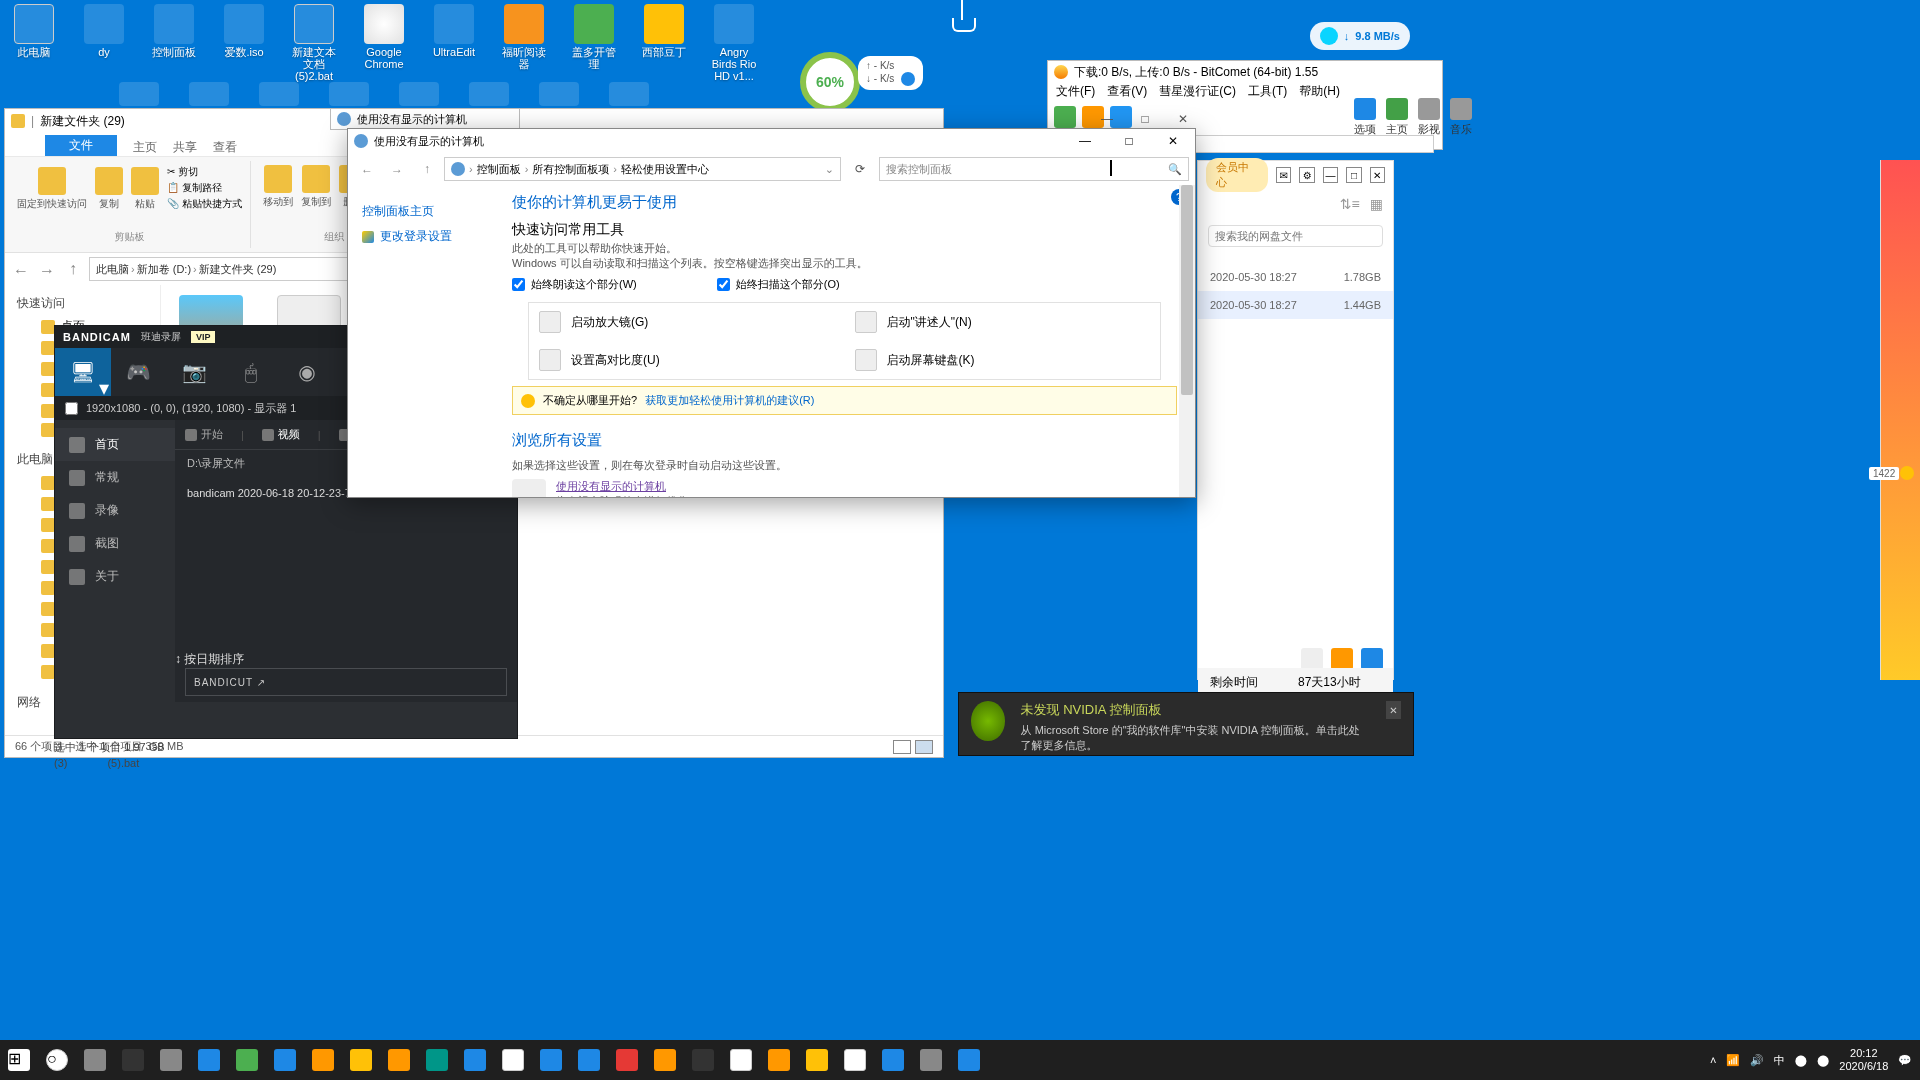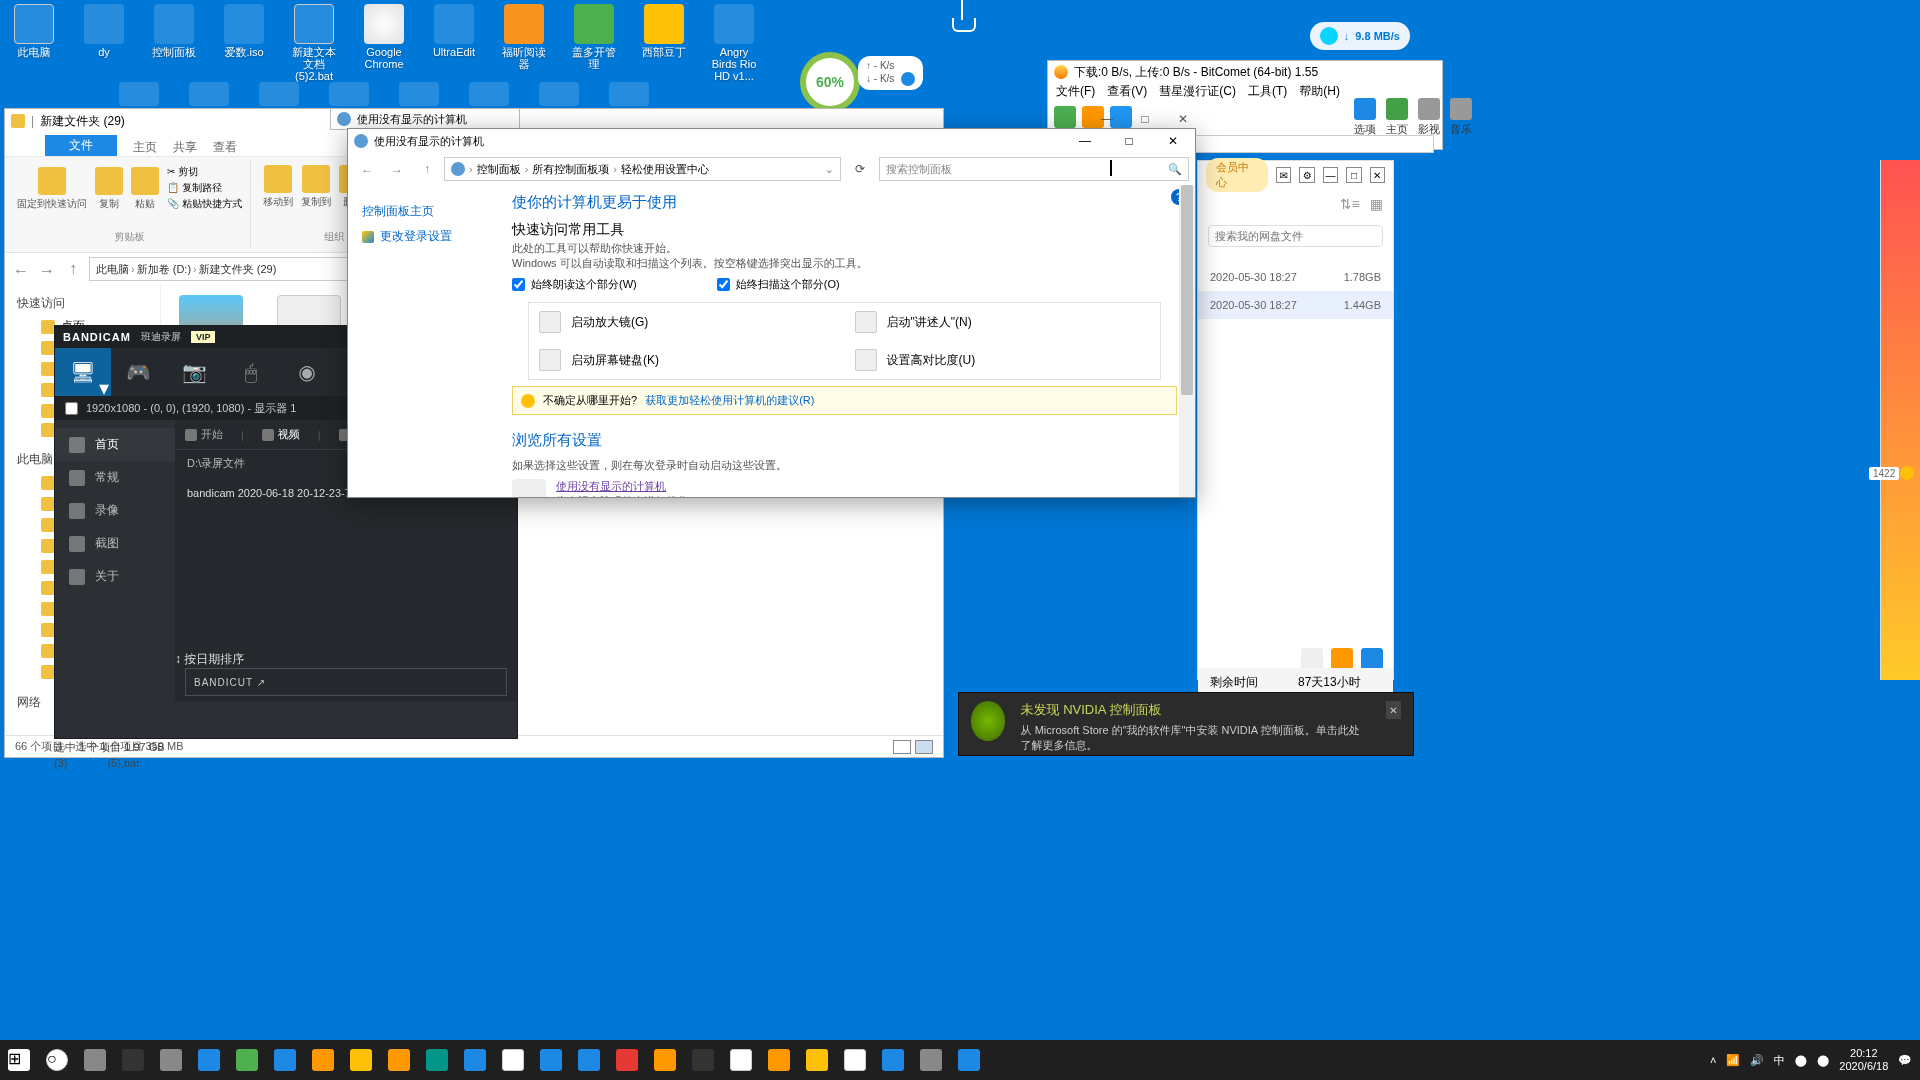--- a/index.html
+++ b/index.html
@@ -651,25 +651,25 @@
         <div class="cell">
             <span class="ic"></span>
             <span>启动放大镜(G)</span>
           </div>
         <div class="cell">
             <span class="ic"></span>
             <span>启动"讲述人"(N)</span>
           </div>
         <div class="cell">
             <span class="ic"></span>
-            <span>启动屏幕键盘(K)</span>
+            <span>设置高对比度(U)</span>
           </div>
         <div class="cell">
             <span class="ic"></span>
-            <span>设置高对比度(U)</span>
+            <span>启动屏幕键盘(K)</span>
           </div>
       </div>
       <div class="tip">
         <span class="bulb"></span>
         <span>不确定从哪里开始?</span>
         <a href="#">获取更加轻松使用计算机的建议(R)</a>
       </div>
       <div class="sect">
         <h2>浏览所有设置</h2>
         <div class="hint">如果选择这些设置，则在每次登录时自动启动这些设置。</div>

